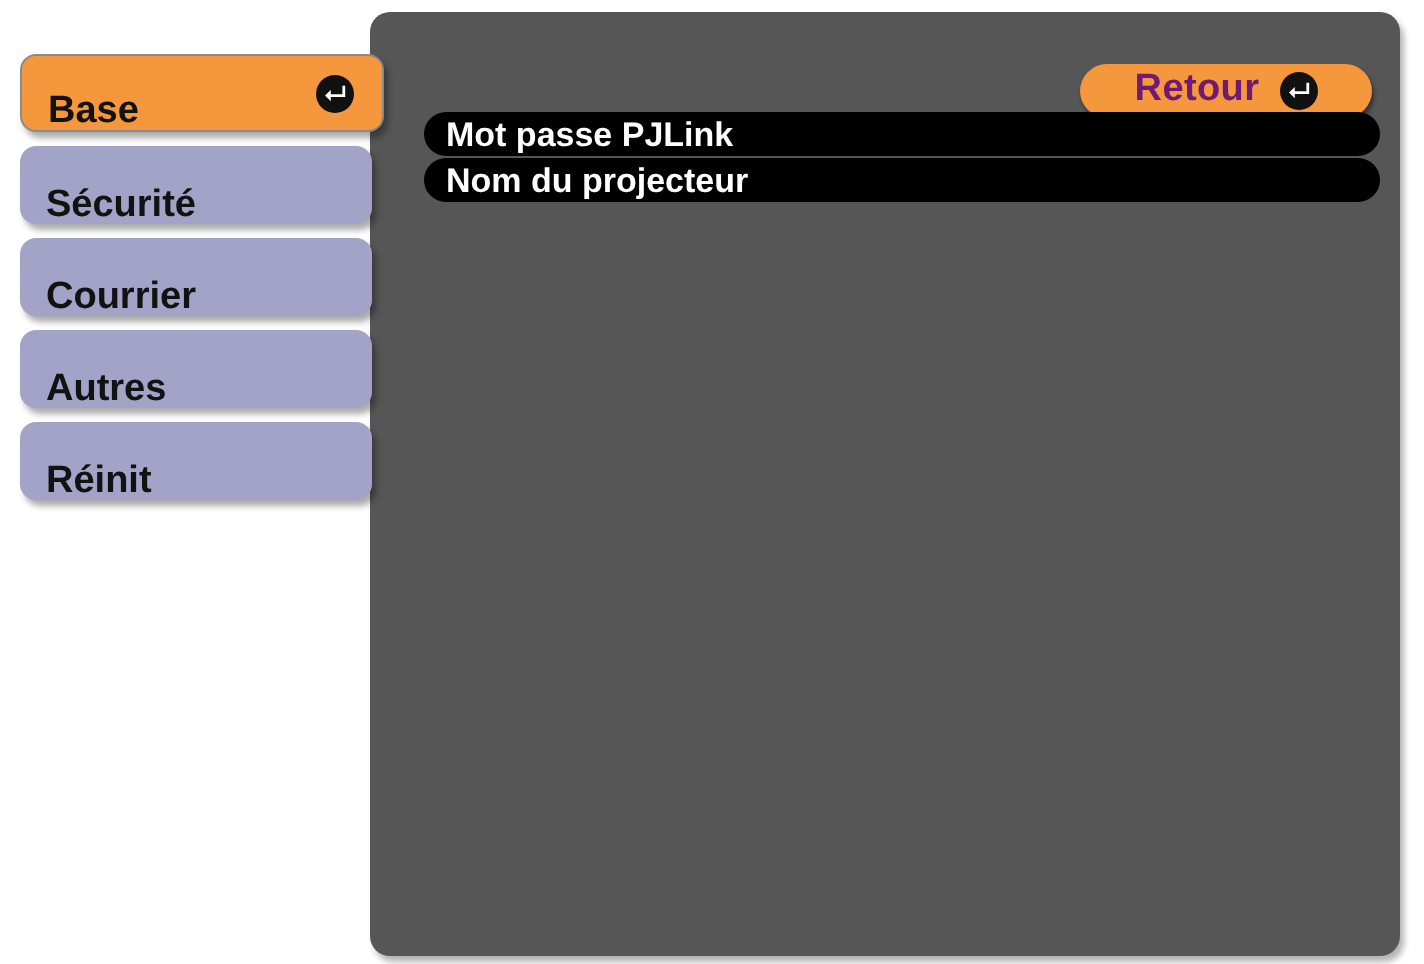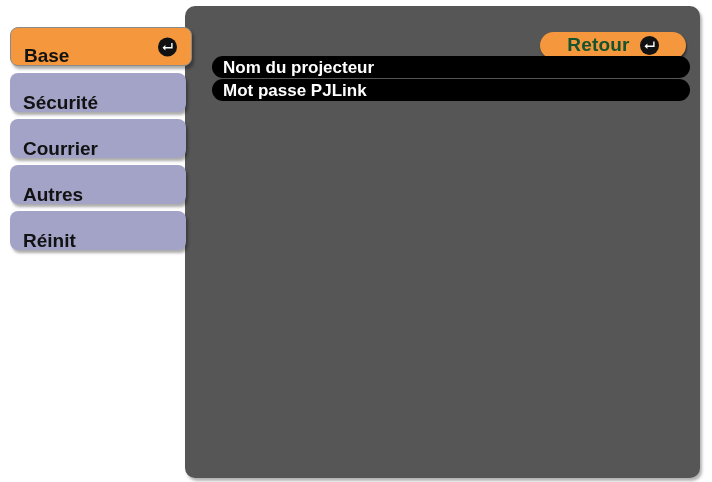--- a/index.html
+++ b/index.html
@@ -41,21 +41,21 @@
     height: 27px;
     background: #f5973c;
     border-radius: 14px;
     display: flex;
     align-items: center;
     justify-content: center;
     gap: 10px;
     box-shadow: 1px 2px 2px rgba(0,0,0,0.45);
   }
   #back-button .btn-label {
-    color: #14532d;
+    color: #701a75;
     font-size: 19px;
     font-weight: bold;
     letter-spacing: 0.2px;
     line-height: 1;
     position: relative;
     top: -1px;
   }
 
   
   .enter-icon {
@@ -155,26 +155,26 @@
       <span class="enter-icon">
         <svg width="13" height="13" viewBox="0 0 13 13">
           <path d="M10.2 2.4 L10.2 6.6 L4.4 6.6 L4.4 4.5 L1.5 7.3 L4.4 10.1 L4.4 8.0 L11.6 8.0 L11.6 2.4 Z" fill="#ffffff"></path>
         </svg>
       </span>
     </div>
 
     <div id="settings-list">
 
       <div class="setting-row">
-        <span class="row-label">Nom du projecteur</span>
+        <span class="row-label">Mot passe PJLink</span>
         <span class="row-value"></span>
       </div>
 
       <div class="setting-row">
-        <span class="row-label">Mot passe PJLink</span>
+        <span class="row-label">Nom du projecteur</span>
         <span class="row-value"></span>
       </div>
 
 
 
     </div>
   </div>
 
   <div id="sidebar">
 

